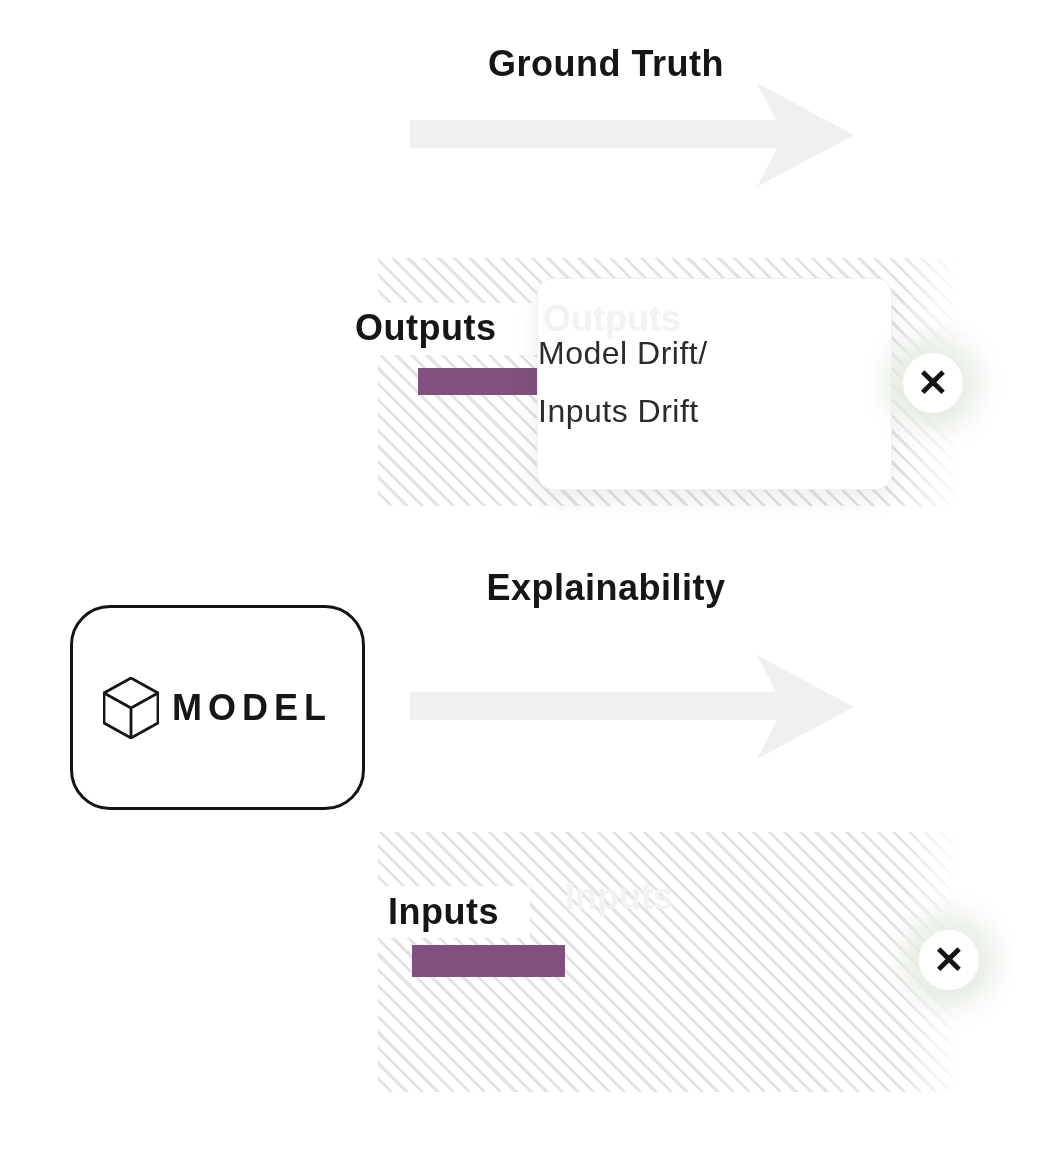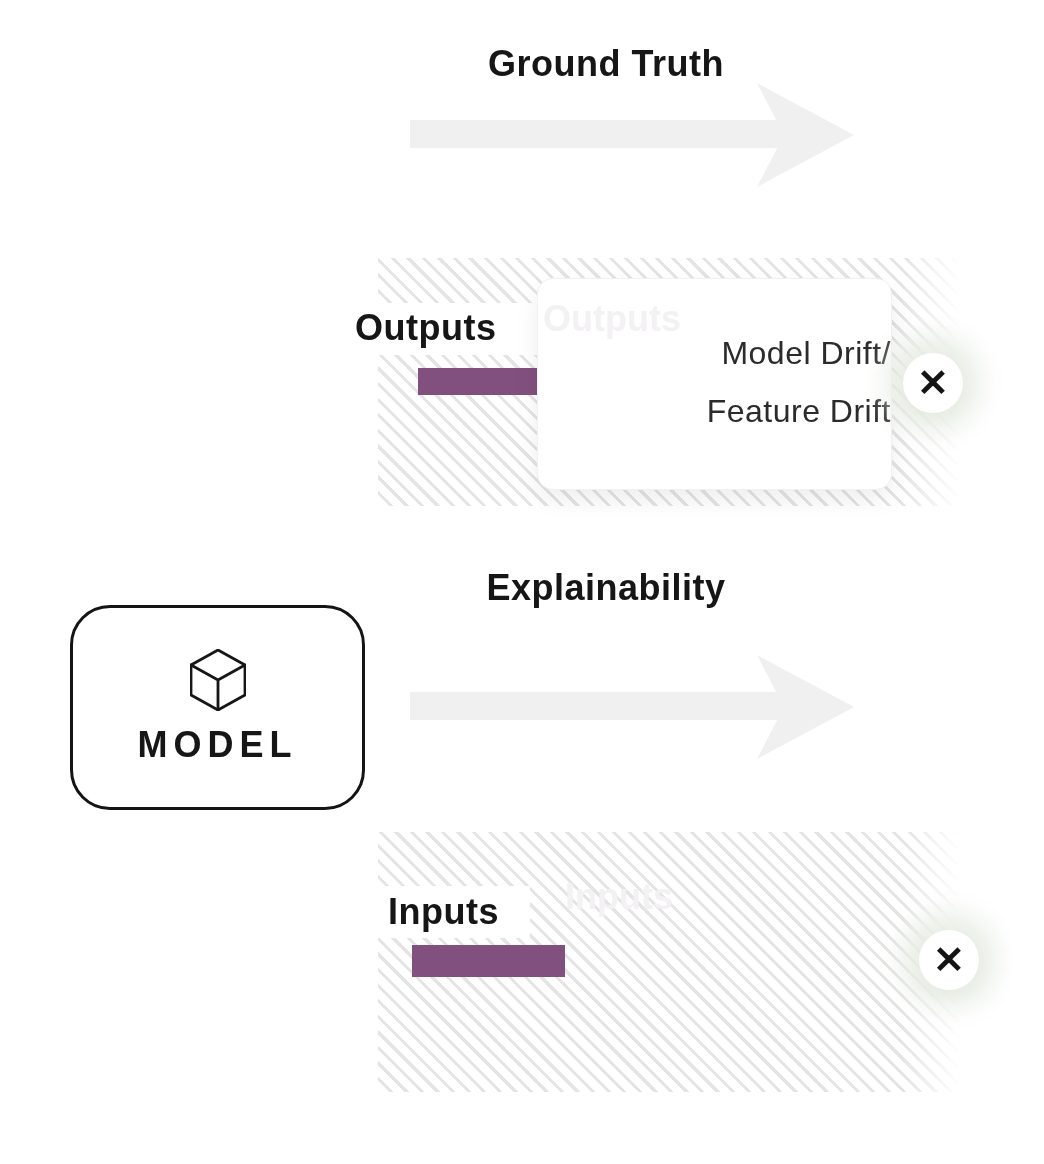--- a/index.html
+++ b/index.html
@@ -13,27 +13,27 @@
   .arrow-shape{fill:var(--arrow-gray,#F1F0F0);}
 
   .hatch{position:absolute;z-index:1;background:repeating-linear-gradient(45deg,#ffffff 0 8px,var(--hatch-gray,#E4E4E4) 8px 11px);}
   .hatch::after{content:"";position:absolute;inset:0;background:linear-gradient(to right,rgba(255,255,255,0) 90%,#ffffff 100%);}
 
   .white-band{position:absolute;background:#ffffff;z-index:2;}
   .accent-bar{position:absolute;background:var(--accent-purple,#82507E);z-index:2;}
 
   .zone-label{z-index:3;}
 
-  .callout-card{position:absolute;z-index:4;background:#ffffff;border:1px solid #f2f1f2;border-radius:16px;box-shadow:0 10px 24px rgba(0,0,0,.07);box-sizing:border-box;text-align:right;color:var(--card-text,#2B2B2B);font-size:32px;line-height:58px;letter-spacing:.5px;}
+  .callout-card{position:absolute;z-index:4;background:#ffffff;border:1px solid #f2f1f2;border-radius:16px;box-shadow:0 10px 24px rgba(0,0,0,.07);box-sizing:border-box;text-align:left;color:var(--card-text,#2B2B2B);font-size:32px;line-height:58px;letter-spacing:.5px;}
   .ghost-label{position:absolute;z-index:5;font-weight:700;font-size:36px;color:var(--ghost-gray,#F3F1F3);white-space:nowrap;}
 
   .close-btn{position:absolute;z-index:6;width:60px;height:60px;padding:0;border:none;border-radius:50%;background:#ffffff;display:flex;align-items:center;justify-content:center;cursor:pointer;box-shadow:0 0 26px 18px rgba(231,237,228,.95),0 4px 12px rgba(110,130,100,.18);}
   .close-x{font-size:38px;font-weight:700;color:#141414;line-height:1;}
 
-  .model-box{position:absolute;left:70px;top:605px;width:295px;height:205px;box-sizing:border-box;border:3px solid #141414;border-radius:40px;background:#ffffff;display:flex;flex-direction:column;align-items:center;justify-content:center;gap:13px;}
+  .model-box{position:absolute;left:70px;top:605px;width:295px;height:205px;box-sizing:border-box;border:3px solid #141414;border-radius:40px;background:#ffffff;display:flex;align-items:center;justify-content:center;gap:13px;}
   .model-label{font-weight:700;font-size:36px;letter-spacing:6px;color:var(--text-black,#161616);}
   .cube-icon{stroke:var(--text-black,#161616);fill:none;stroke-width:2.8;stroke-linejoin:round;stroke-linecap:round;}
 </style>
 </head>
 <body>
 
 <div class="stage">
 
   <div class="heading centered" style="left:410px;top:44px;width:392px;">Ground Truth</div>
   <svg class="flow-arrow" style="left:410px;top:83px;" viewBox="0 0 445 104" aria-hidden="true">
@@ -41,21 +41,21 @@
     <polygon class="arrow-shape" points="347,0 444,52 347,104 374,52"></polygon>
   </svg>
 
   <div class="hatch" style="left:378px;top:258px;width:582px;height:248px;"></div>
   <div class="white-band" style="left:374px;top:303px;width:166px;height:52px;"></div>
   <div class="heading zone-label" style="left:355px;top:308px;">Outputs</div>
   <div class="accent-bar" style="left:418px;top:368px;width:122px;height:27px;"></div>
   <div class="ghost-label" style="left:543px;top:298px;">Outputs</div>
   <div class="callout-card" style="left:537px;top:278px;width:355px;height:212px;padding-top:45px;">
     <div>Model Drift/</div>
-    <div>Feature Drift</div>
+    <div>Inputs Drift</div>
   </div>
   <button class="close-btn" style="left:903px;top:353px;">
     <span class="close-x">✕</span>
   </button>
 
   <div class="model-box">
     <svg class="cube-icon" width="56" height="62" viewBox="0 0 56 62" aria-hidden="true">
       <polygon points="28,1 55,16 55,46 28,61 1,46 1,16"></polygon>
       <path d="M1,16 L28,31 L55,16 M28,31 L28,61"></path>
     </svg>

